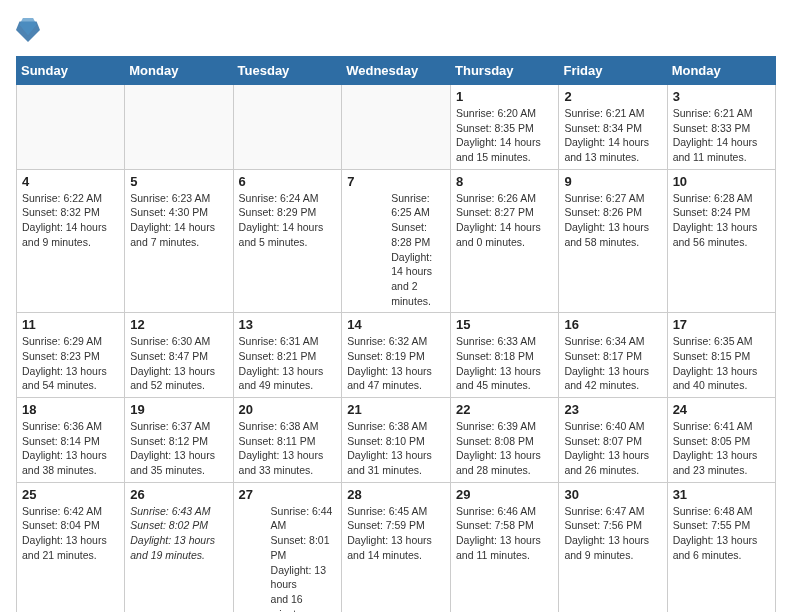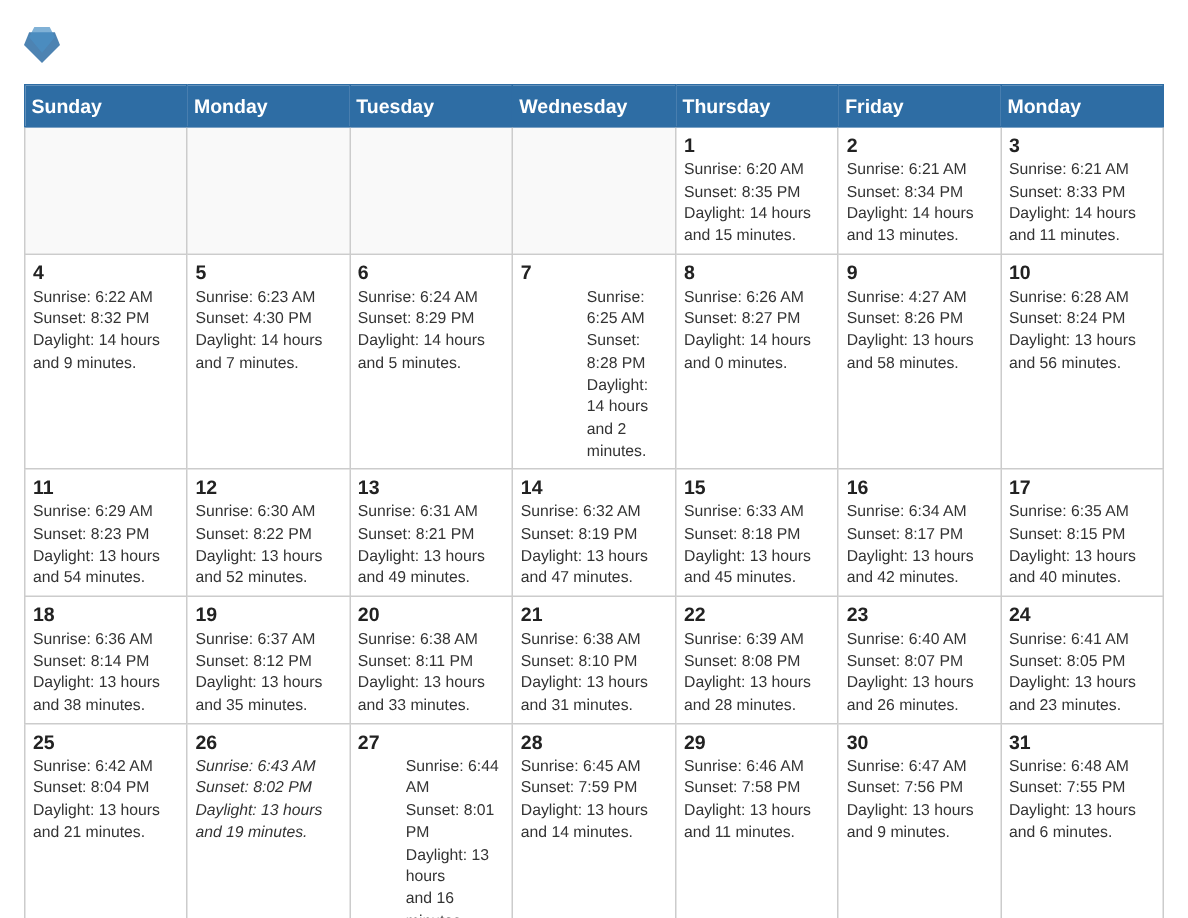--- a/index.html
+++ b/index.html
@@ -172,21 +172,21 @@
         </td>
         <td>
           <div class="day-number">8</div>
           <div class="day-info" style="white-space: pre-line;">Sunrise: 6:26 AM
 Sunset: 8:27 PM
 Daylight: 14 hours
 and 0 minutes.</div>
         </td>
         <td>
           <div class="day-number">9</div>
-          <div class="day-info" style="white-space: pre-line;">Sunrise: 4:27 AM
+          <div class="day-info" style="white-space: pre-line;">Sunrise: 6:27 AM
 Sunset: 8:26 PM
 Daylight: 13 hours
 and 58 minutes.</div>
         </td>
         <td>
           <div class="day-number">10</div>
           <div class="day-info" style="white-space: pre-line;">Sunrise: 6:28 AM
 Sunset: 8:24 PM
 Daylight: 13 hours
 and 56 minutes.</div>
@@ -196,21 +196,21 @@
         <td>
           <div class="day-number">11</div>
           <div class="day-info" style="white-space: pre-line;">Sunrise: 6:29 AM
 Sunset: 8:23 PM
 Daylight: 13 hours
 and 54 minutes.</div>
         </td>
         <td>
           <div class="day-number">12</div>
           <div class="day-info" style="white-space: pre-line;">Sunrise: 6:30 AM
-Sunset: 8:22 PM
+Sunset: 8:47 PM
 Daylight: 13 hours
 and 52 minutes.</div>
         </td>
         <td>
           <div class="day-number">13</div>
           <div class="day-info" style="white-space: pre-line;">Sunrise: 6:31 AM
 Sunset: 8:21 PM
 Daylight: 13 hours
 and 49 minutes.</div>
         </td>

